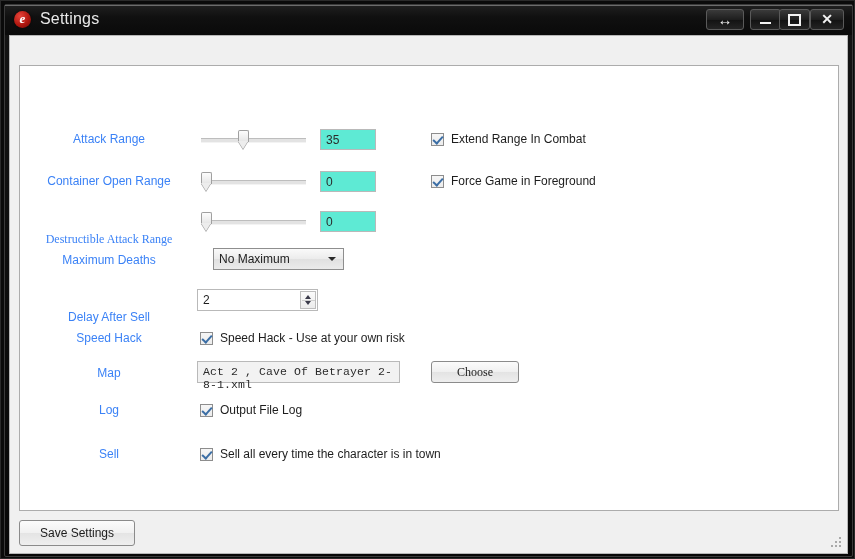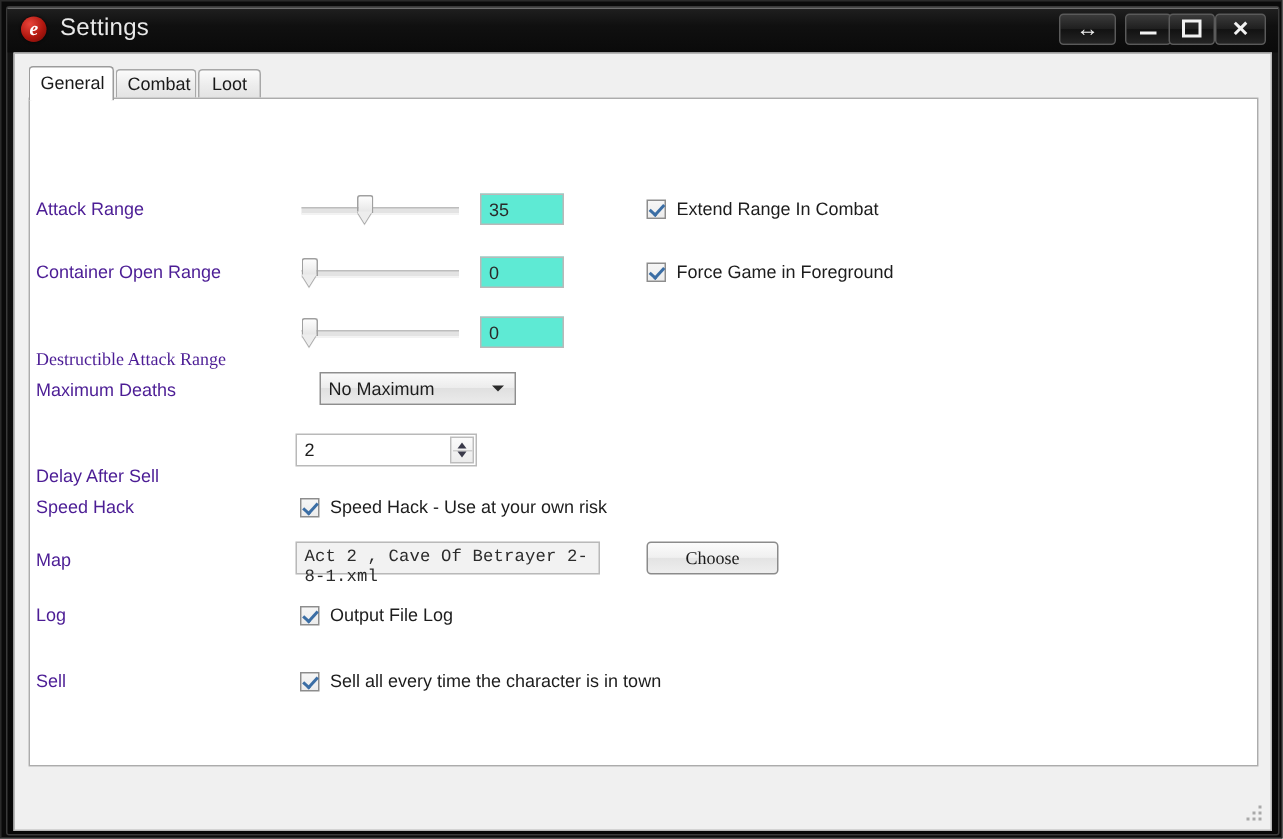--- a/index.html
+++ b/index.html
@@ -96,21 +96,22 @@
     position:absolute;left:9px;top:29px;width:820px;height:446px;
     background:#ffffff;
     box-sizing:border-box;
     border:1px solid #acacac;
   }
 
   
   .row{position:absolute;left:0;width:820px;}
   .lbl{
     position:absolute;
-    font-size:12px;color:#4c1d95;
+    font-size:12px;color:#3b82f6;
+    text-align:center;
     width:170px;left:4px;
   }
 
   
   .slider{position:absolute;height:22px;width:105px;}
   .slider .track{
     position:absolute;left:0;top:10px;width:105px;height:3px;
     background:#e3e3e3;border-top:1px solid #bdbdbd;border-bottom:1px solid #f3f3f3;
   }
   .slider .thumb{
@@ -228,25 +229,20 @@
     <div class="tb-btn tb-max">
       <i></i>
     </div>
     <div class="tb-btn tb-close">
       <span>✕</span>
     </div>
   </div>
 
   <div class="client">
 
-    <div class="tabstrip">
-      <div class="tab active" style="left:0px;width:57px;">General</div>
-      <div class="tab" style="left:58px;width:54px;">Combat</div>
-      <div class="tab" style="left:113px;width:42px;">Loot</div>
-    </div>
 
     <div class="tabpanel">
 
       <div class="row" style="top:62px;">
         <div class="lbl" style="top:4px;">Attack Range</div>
         <div class="slider" style="left:181px;top:0px;">
           <div class="track"></div>
           <div class="thumb" style="left:37px;">
             <div class="body"></div>
             <div class="tip"></div>
@@ -332,20 +328,21 @@
       <div class="row" style="top:377px;">
         <div class="lbl" style="top:4px;">Sell</div>
         <div class="cb" style="left:180px;top:4px;">
           <div class="box"></div>
           <div class="txt">Sell all every time the character is in town</div>
         </div>
       </div>
 
     </div>
 
+    <div class="save-btn">Save Settings</div>
 
     <div class="grip">
       <i style="left:9px;top:0px;"></i>
       <i style="left:5px;top:4px;"></i>
           <i style="left:9px;top:4px;"></i>
       <i style="left:1px;top:8px;"></i>
           <i style="left:5px;top:8px;"></i>
           <i style="left:9px;top:8px;"></i>
     </div>
 

